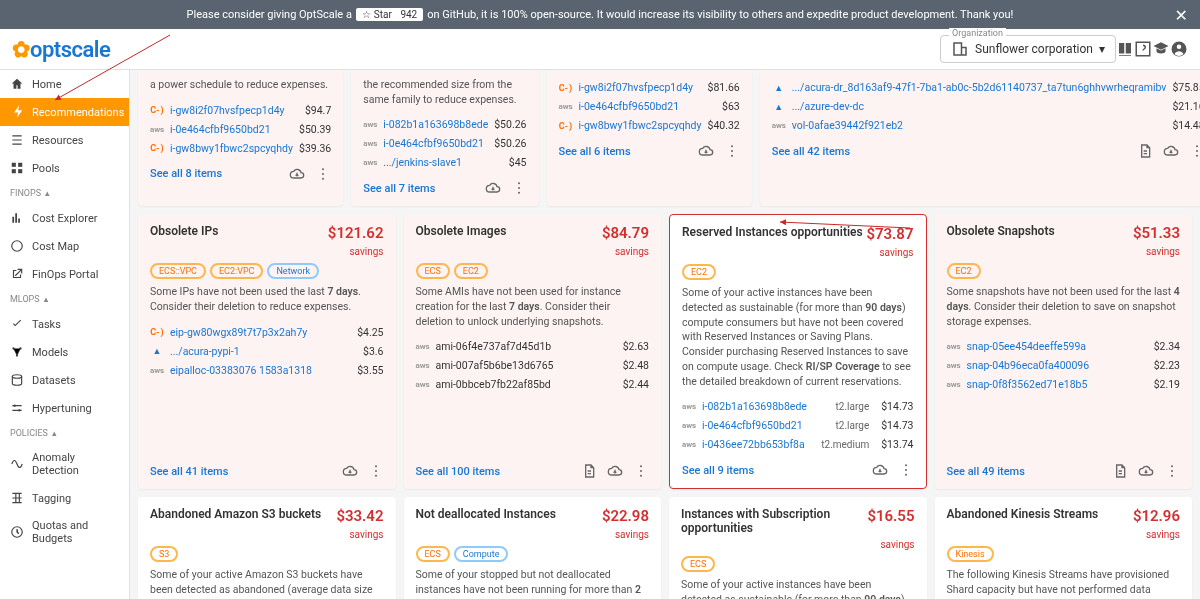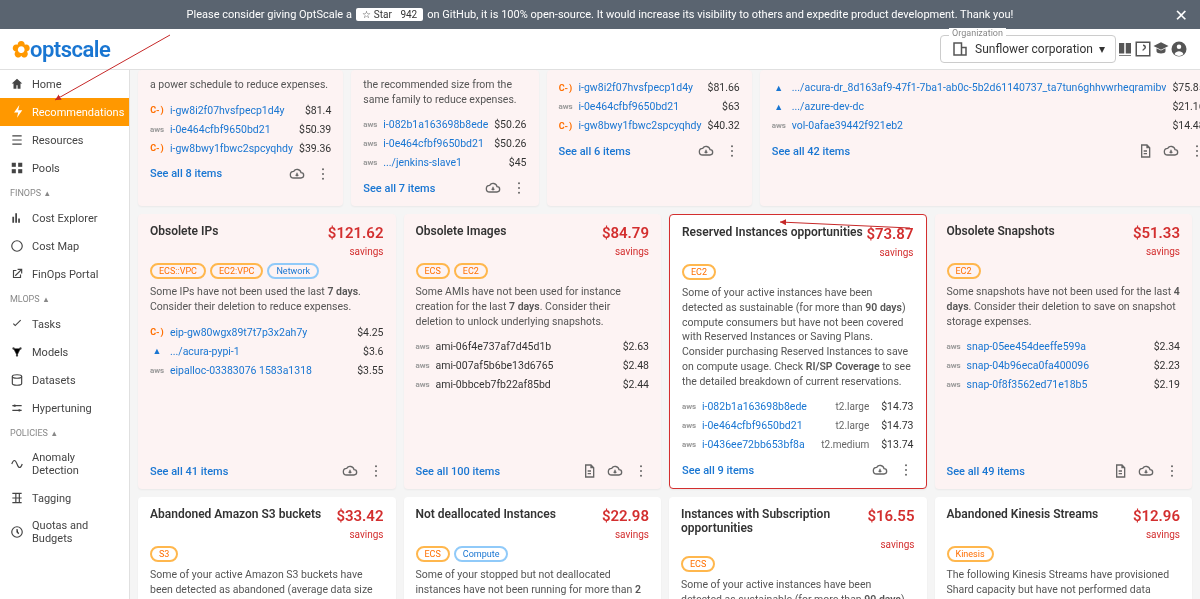--- a/index.html
+++ b/index.html
@@ -194,21 +194,21 @@
 
   </div>
 
   <div class="main">
     <div class="grid" id="top-row">
         <div class="top-row-card">
           <div class="card-desc">a power schedule to reduce expenses.</div>
           <div class="row">
             <span class="row-icon ali">C‑ )</span>
             <span class="row-name">i-gw8i2f07hvsfpecp1d4y</span>
-            <span class="row-val">$81.4</span>
+            <span class="row-val">$94.7</span>
           </div>
           <div class="row">
             <span class="row-icon aws">aws</span>
             <span class="row-name">i-0e464cfbf9650bd21</span>
             <span class="row-val">$50.39</span>
           </div>
           <div class="row">
             <span class="row-icon ali">C‑ )</span>
             <span class="row-name">i-gw8bwy1fbwc2spcyqhdy</span>
             <span class="row-val">$39.36</span>

